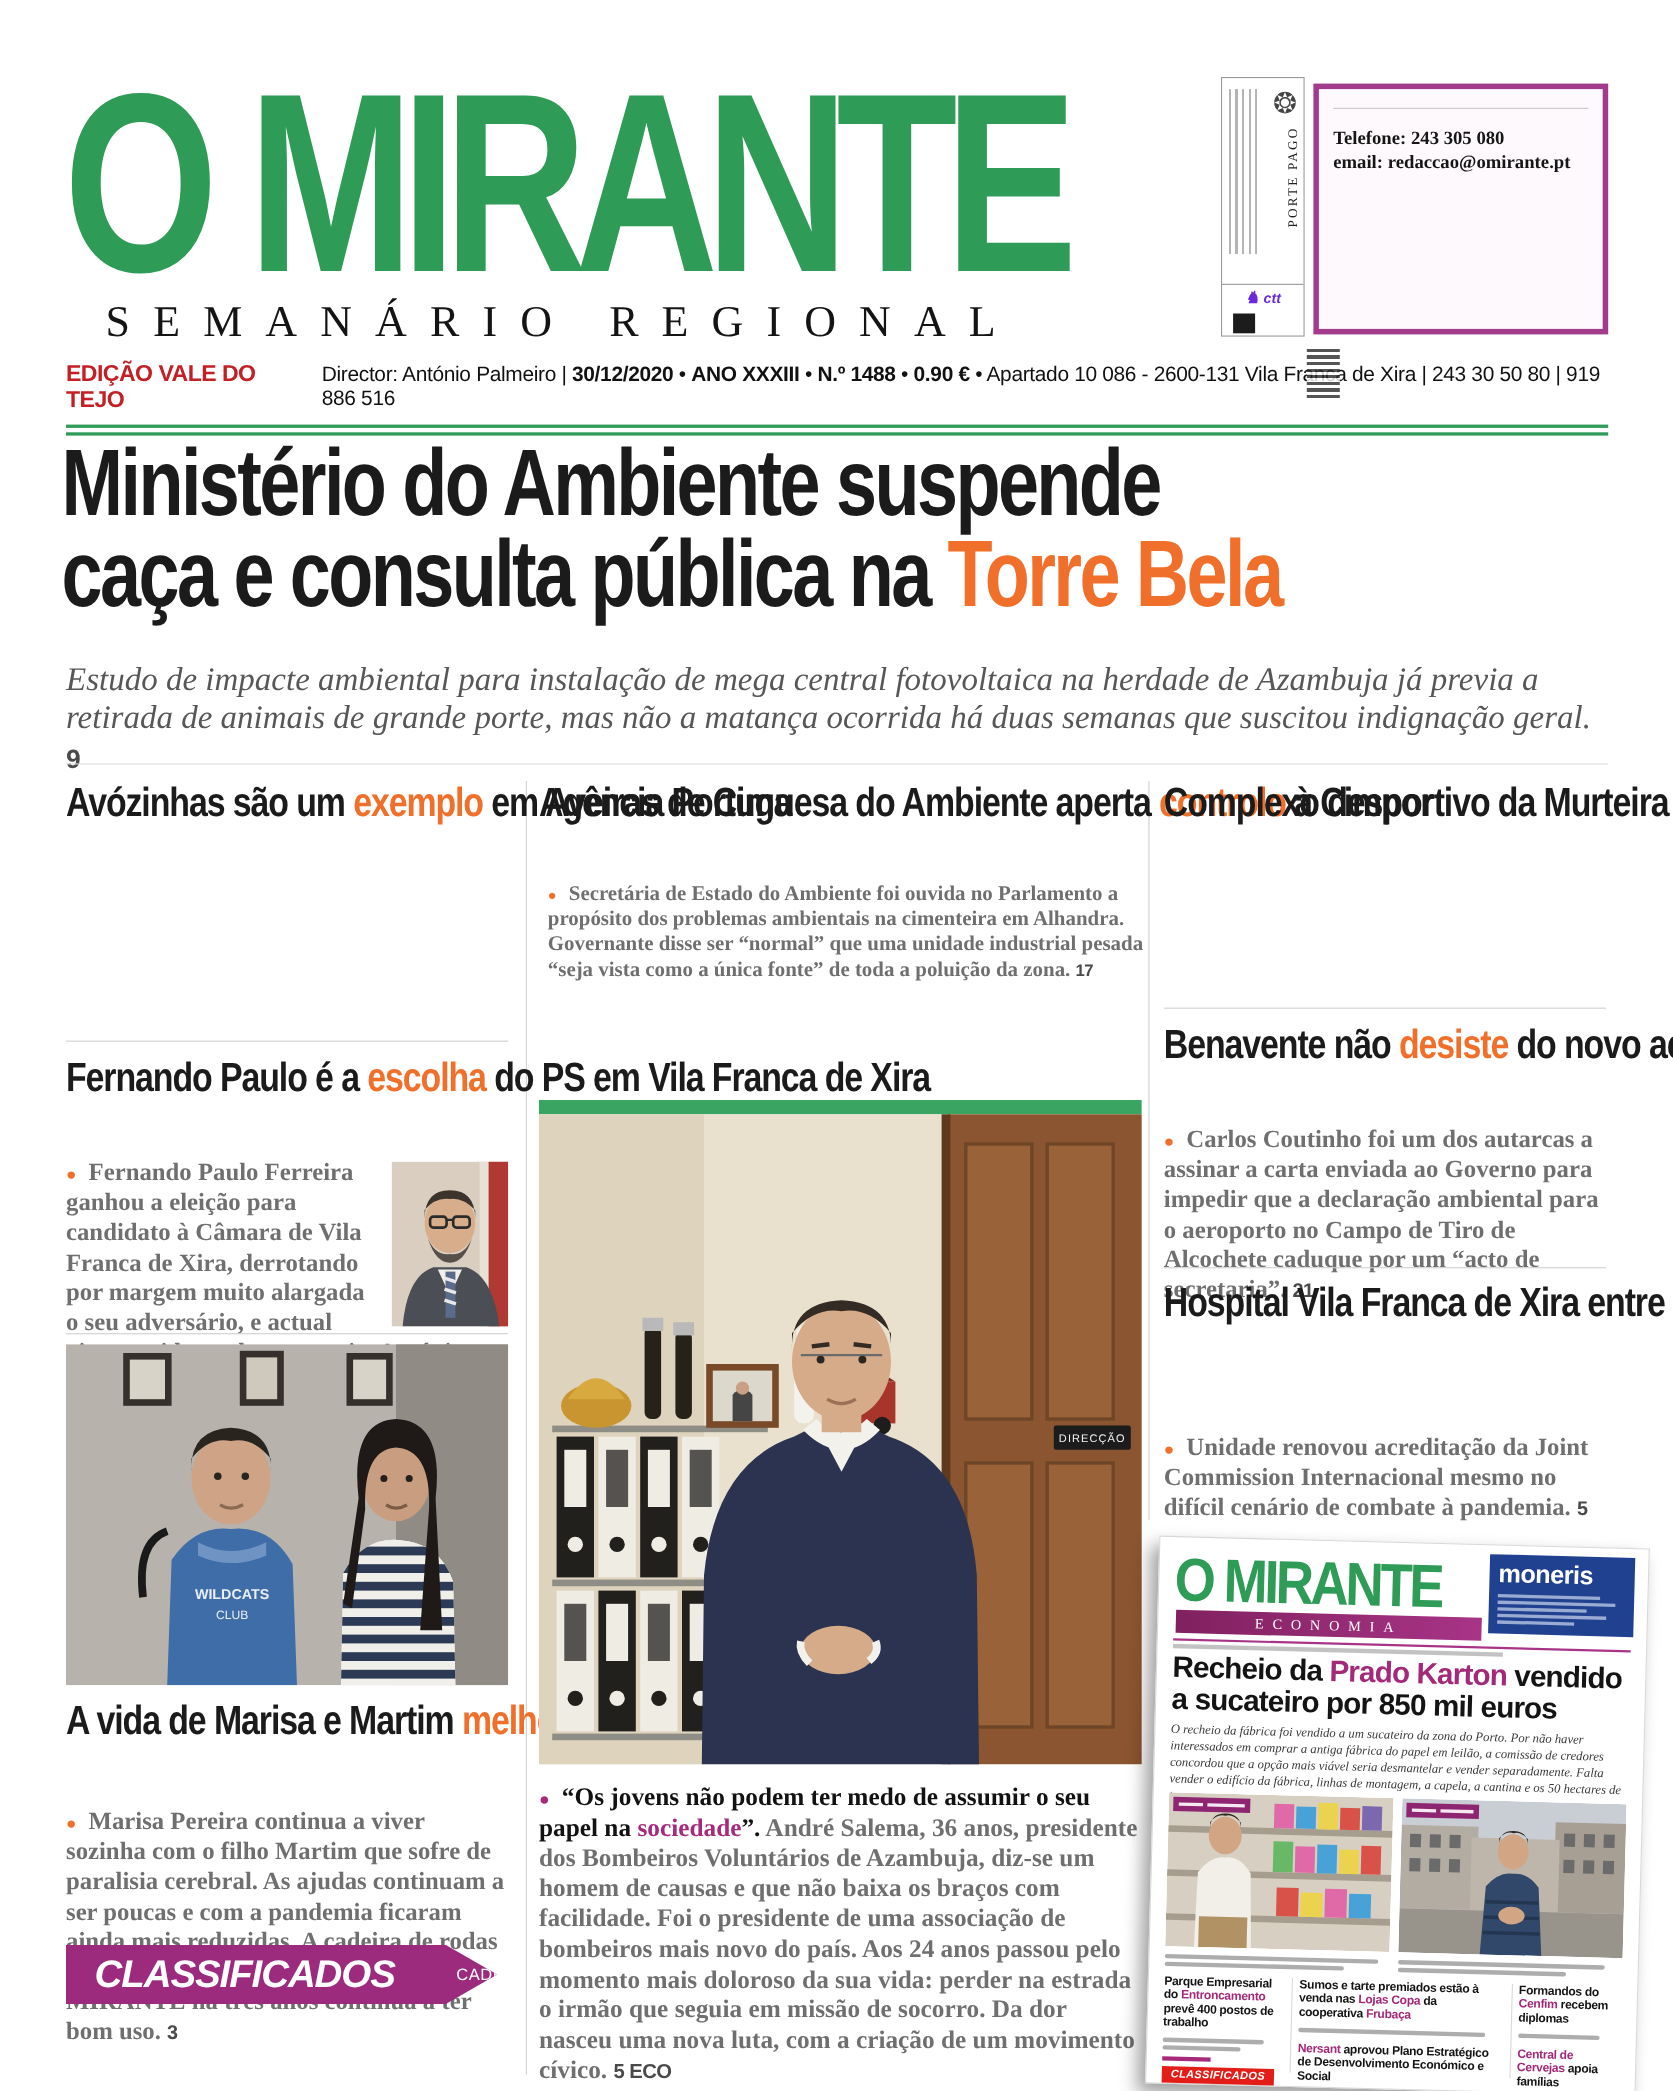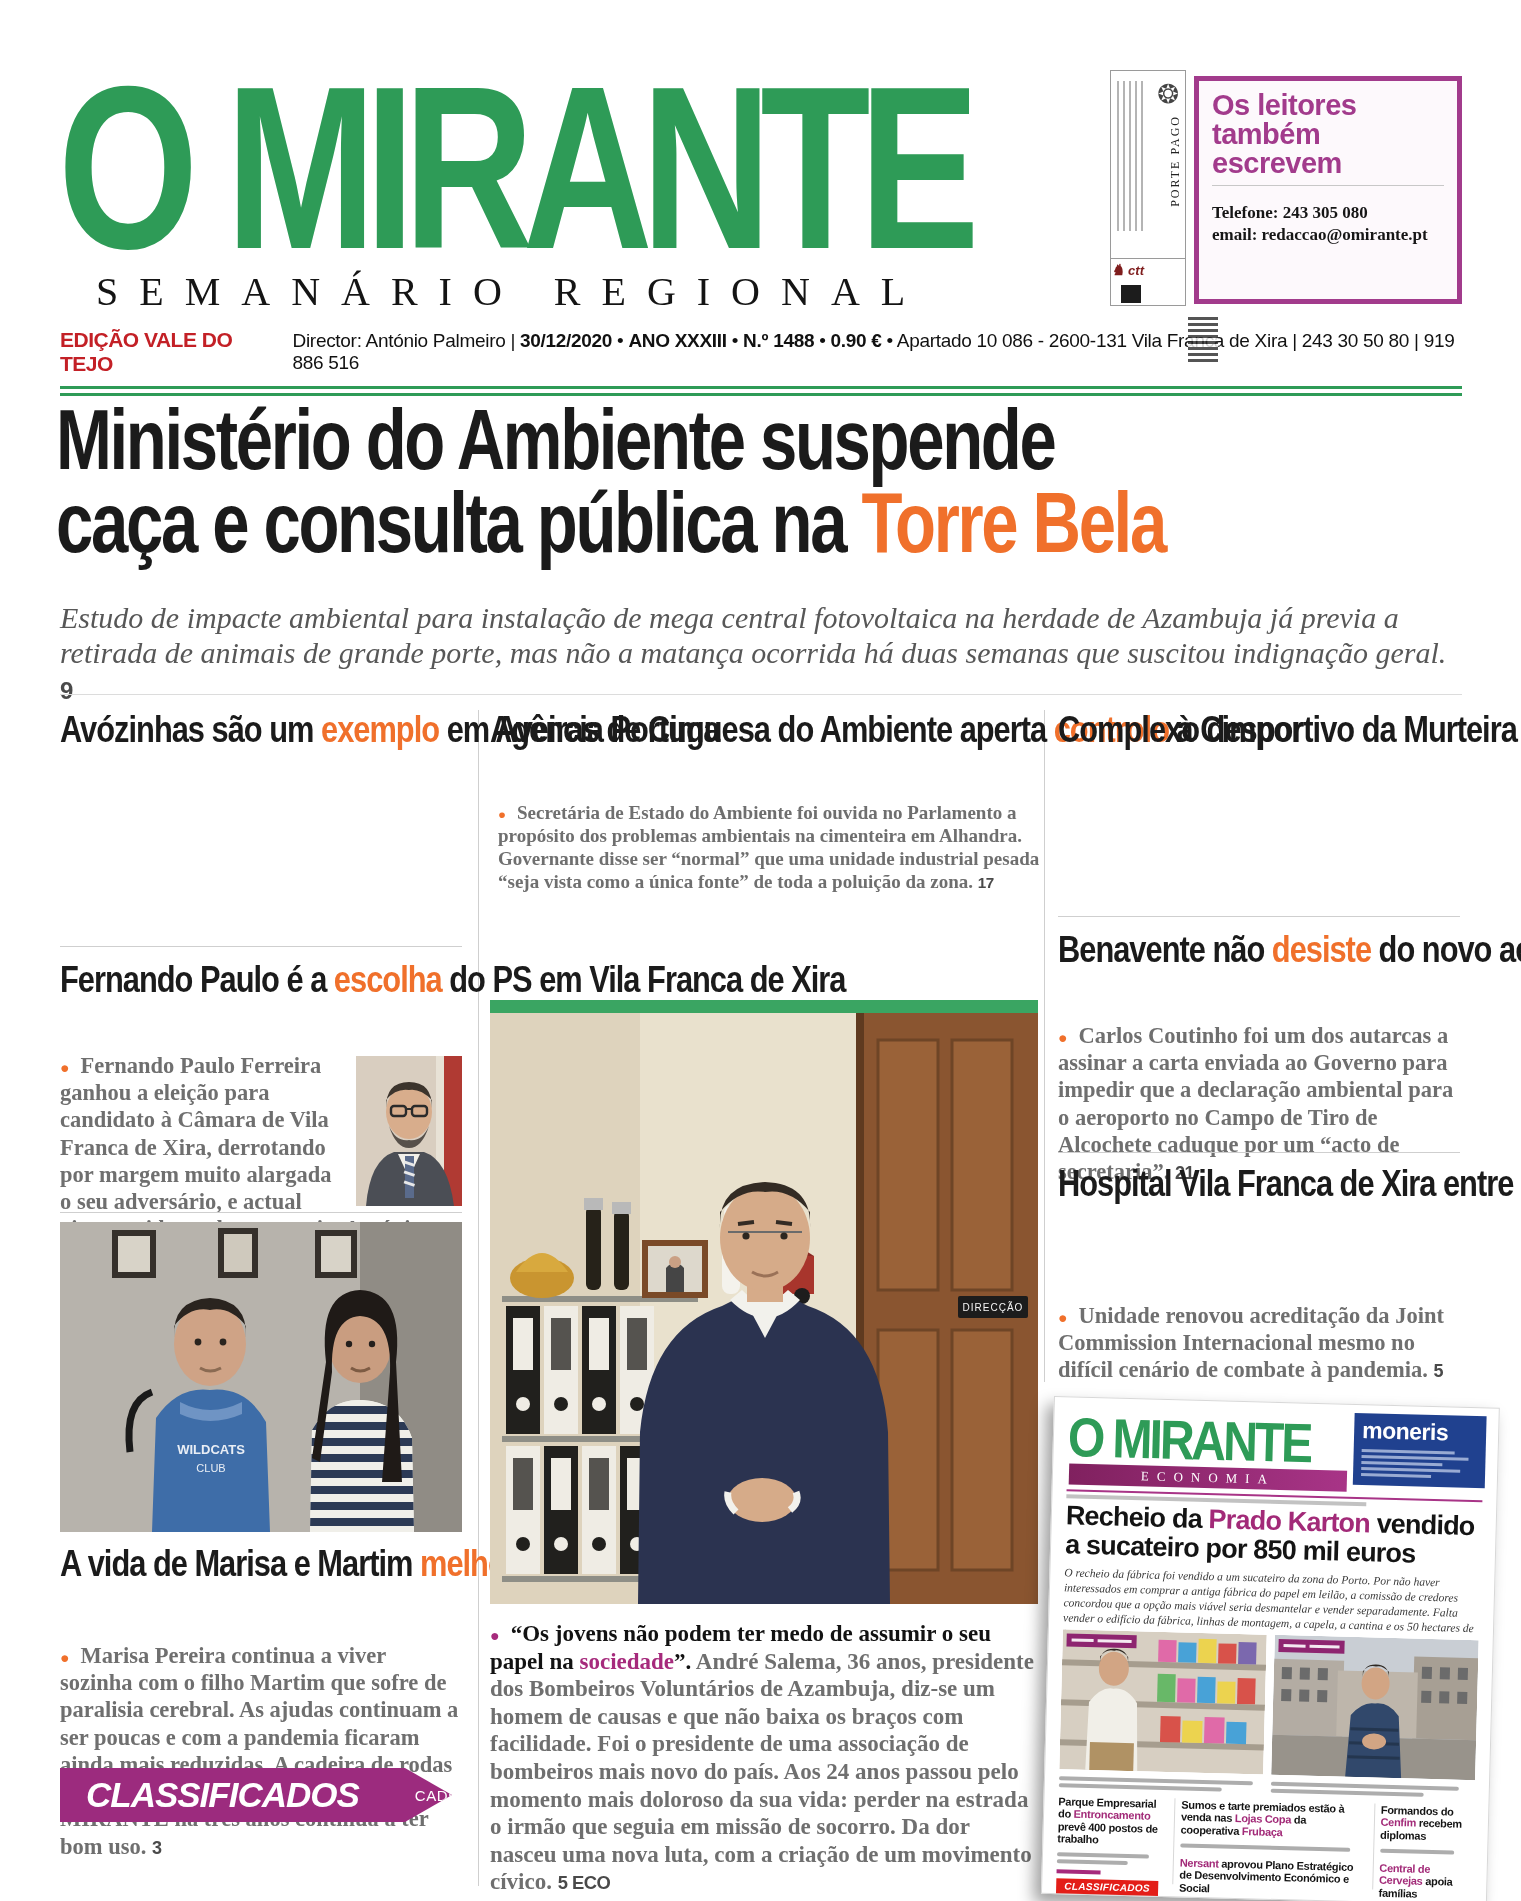--- a/index.html
+++ b/index.html
@@ -17,21 +17,21 @@
         letter-spacing:-12px;transform:scale(.95,1.22);transform-origin:left top;white-space:pre;}
   .subtitle{left:96px;top:268px;font-family:"Liberation Serif",serif;font-size:40px;
         letter-spacing:21px;color:#141414;white-space:pre;}
   .postal{left:1110px;top:70px;width:76px;height:236px;border:1px solid #9a9a9a;background:#fff;}
   .postal .micro{position:absolute;left:6px;top:10px;width:26px;height:150px;
         background:repeating-linear-gradient(90deg,#777 0 2px,#fff 2px 6px);opacity:.55;}
   .postal .crest{position:absolute;right:6px;top:8px;font-size:26px;color:#444;}
   .postal .pp{position:absolute;right:2px;top:44px;writing-mode:vertical-rl;transform:rotate(180deg);
         font-family:"Liberation Serif",serif;font-size:12px;letter-spacing:2px;color:#222;}
   .postal .ctt{position:absolute;left:0;bottom:26px;width:100%;border-top:1px solid #9a9a9a;
-        font-weight:700;font-style:italic;font-size:13px;color:#7f1d1d;padding-top:2px;}
+        text-align:center;font-weight:700;font-style:italic;font-size:13px;color:#6d28d9;padding-top:2px;}
   .postal .knight{font-size:15px;}
   .postal .blk{position:absolute;left:10px;bottom:2px;width:20px;height:18px;background:#1c1c1c;}
   .readers{left:1194px;top:76px;width:268px;height:228px;border:5px solid #A23B8C;background:#fdf9fc;
         padding:10px 13px;}
   .readers h2{font-size:29px;line-height:1.0;letter-spacing:-.5px;color:#A23B8C;font-weight:700;}
   .readers p{margin-top:8px;font-family:"Liberation Serif",serif;font-size:16.5px;line-height:1.24;color:#1f1f1f;}
   .readers .contact{margin-top:7px;border-top:1px solid #c8c8c8;padding-top:16px;
         font-family:"Liberation Serif",serif;font-size:17px;font-weight:700;color:#161616;line-height:1.3;}
 
   
@@ -122,21 +122,20 @@
 
   <div class="abs postal">
     <div class="micro"></div>
     <div class="crest">❂</div>
     <div class="pp">PORTE PAGO</div>
     <div class="ctt"><span class="knight">♞</span> <span>ctt</span></div>
     <div class="blk"></div>
   </div>
 
   <div class="abs readers">
-    <h2><span>Os leitores</span><br><span>também escrevem</span></h2>
     <div class="contact">
       <div>Telefone: 243 305 080</div>
       <div>email: redaccao@omirante.pt</div>
     </div>
   </div>
 
   <div class="abs edbar">
     <span class="ed-label">EDIÇÃO VALE DO TEJO</span>
     <span class="ed-info"><span class="seg">Director: António Palmeiro | </span><span class="seg seg-b">30/12/2020</span><span class="seg"> • </span><span class="seg seg-b">ANO XXXIII</span><span class="seg"> • </span><span class="seg seg-b">N.º 1488</span><span class="seg"> • </span><span class="seg seg-b">0.90 €</span><span class="seg"> • Apartado 10 086 - 2600-131 Vila Franca de Xira | 243 30 50 80 | 919 886 516</span></span>
   </div>

